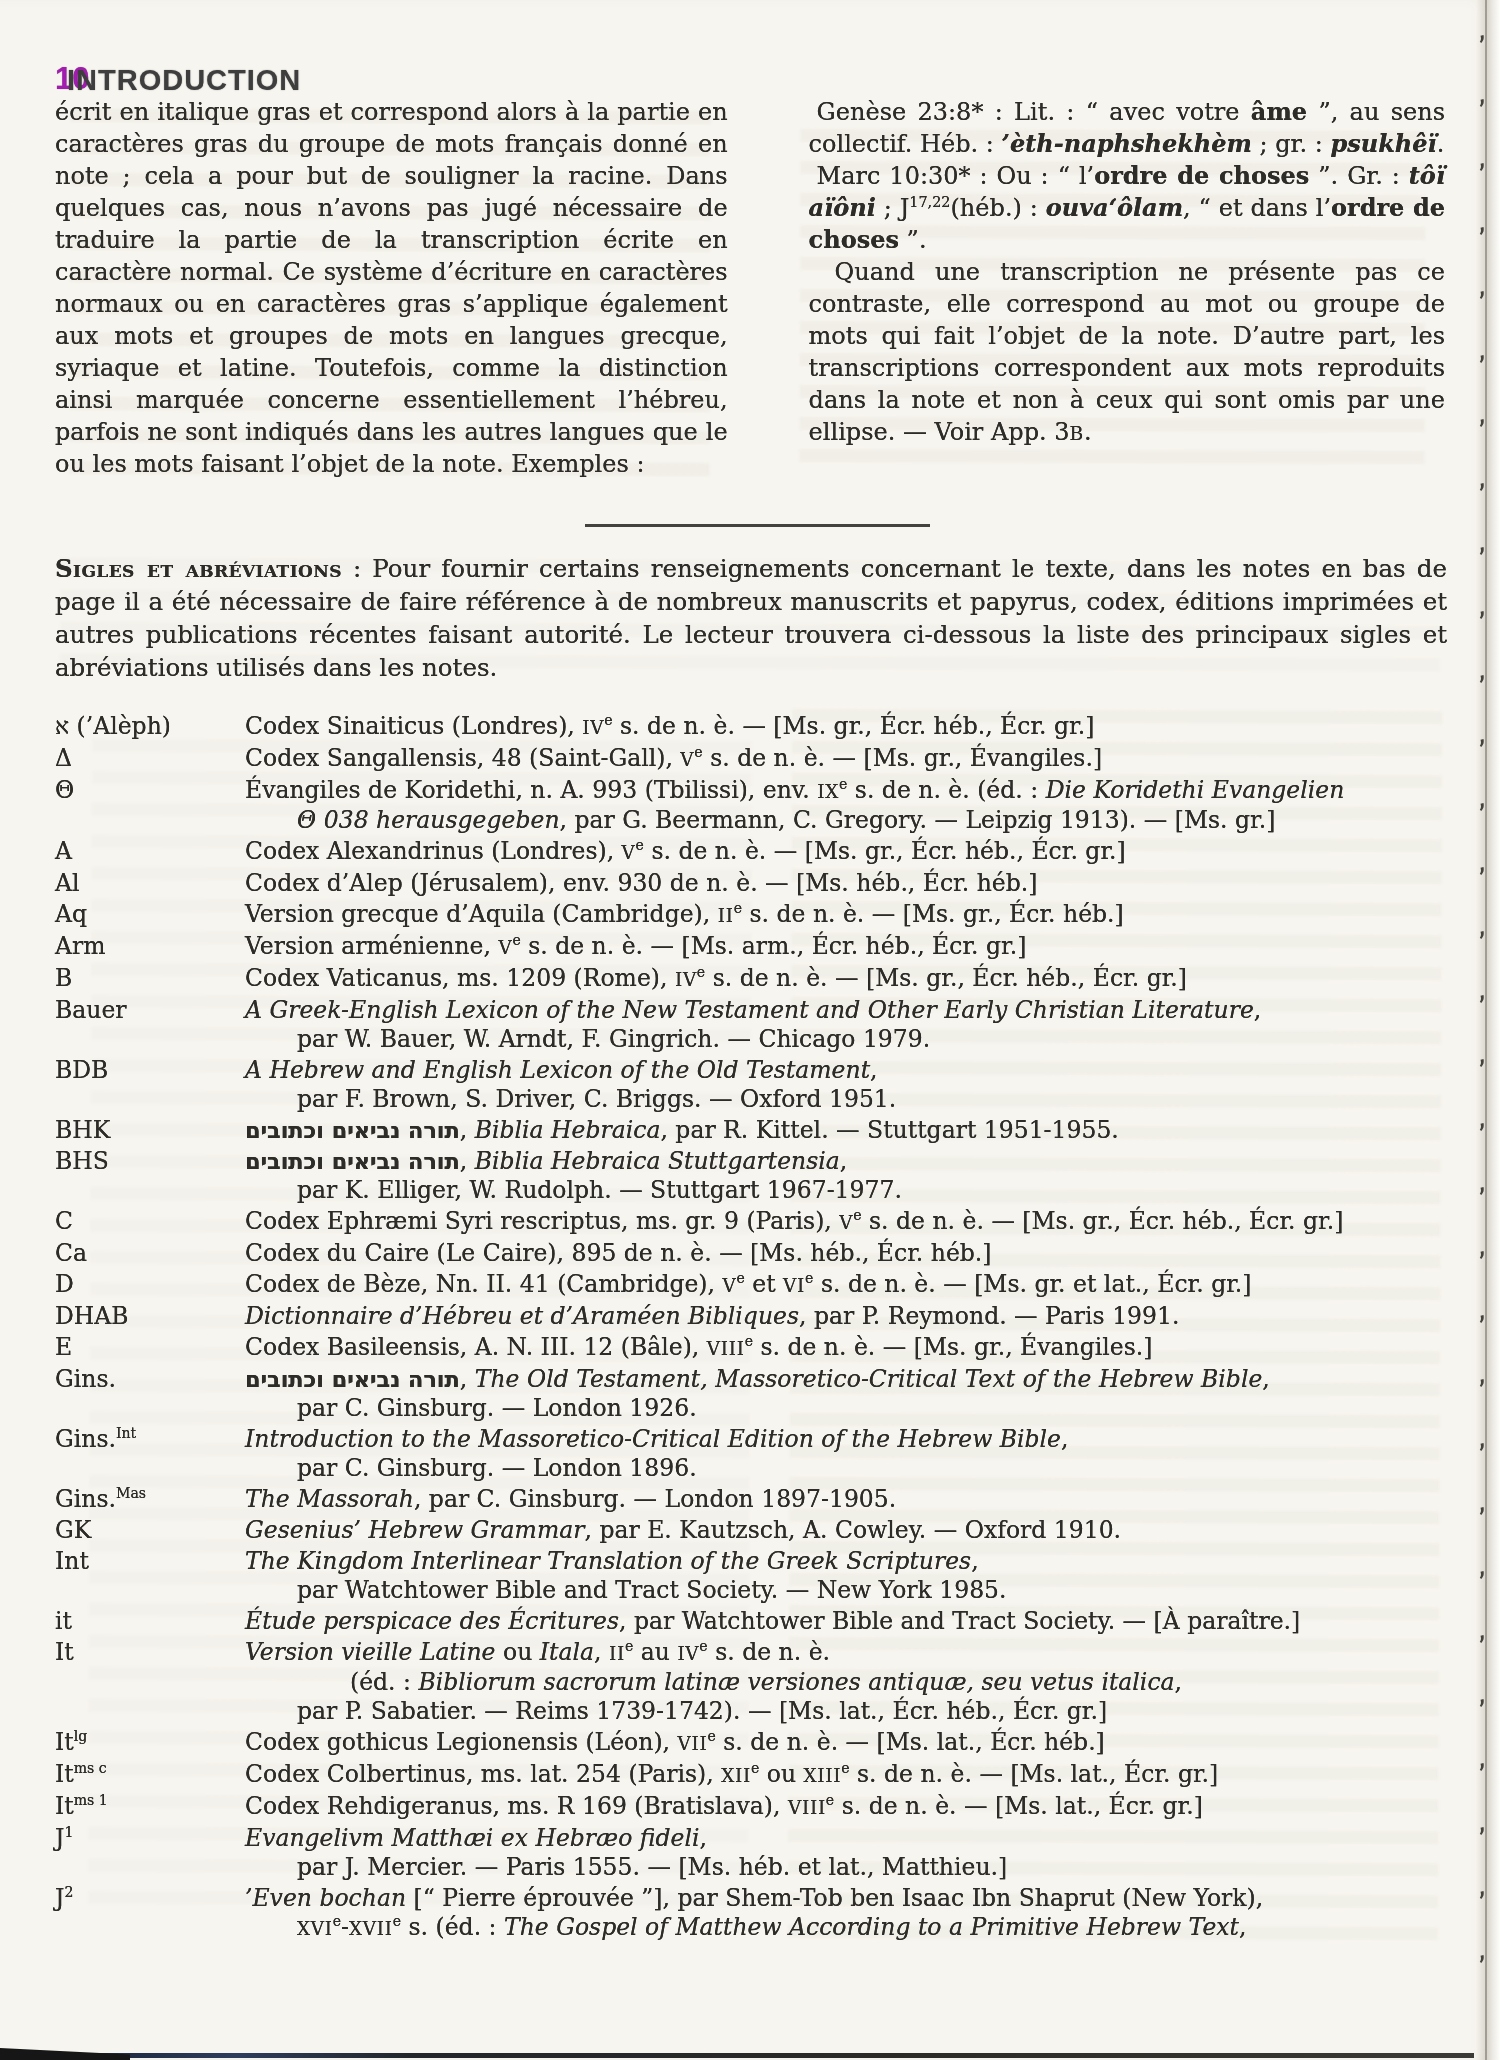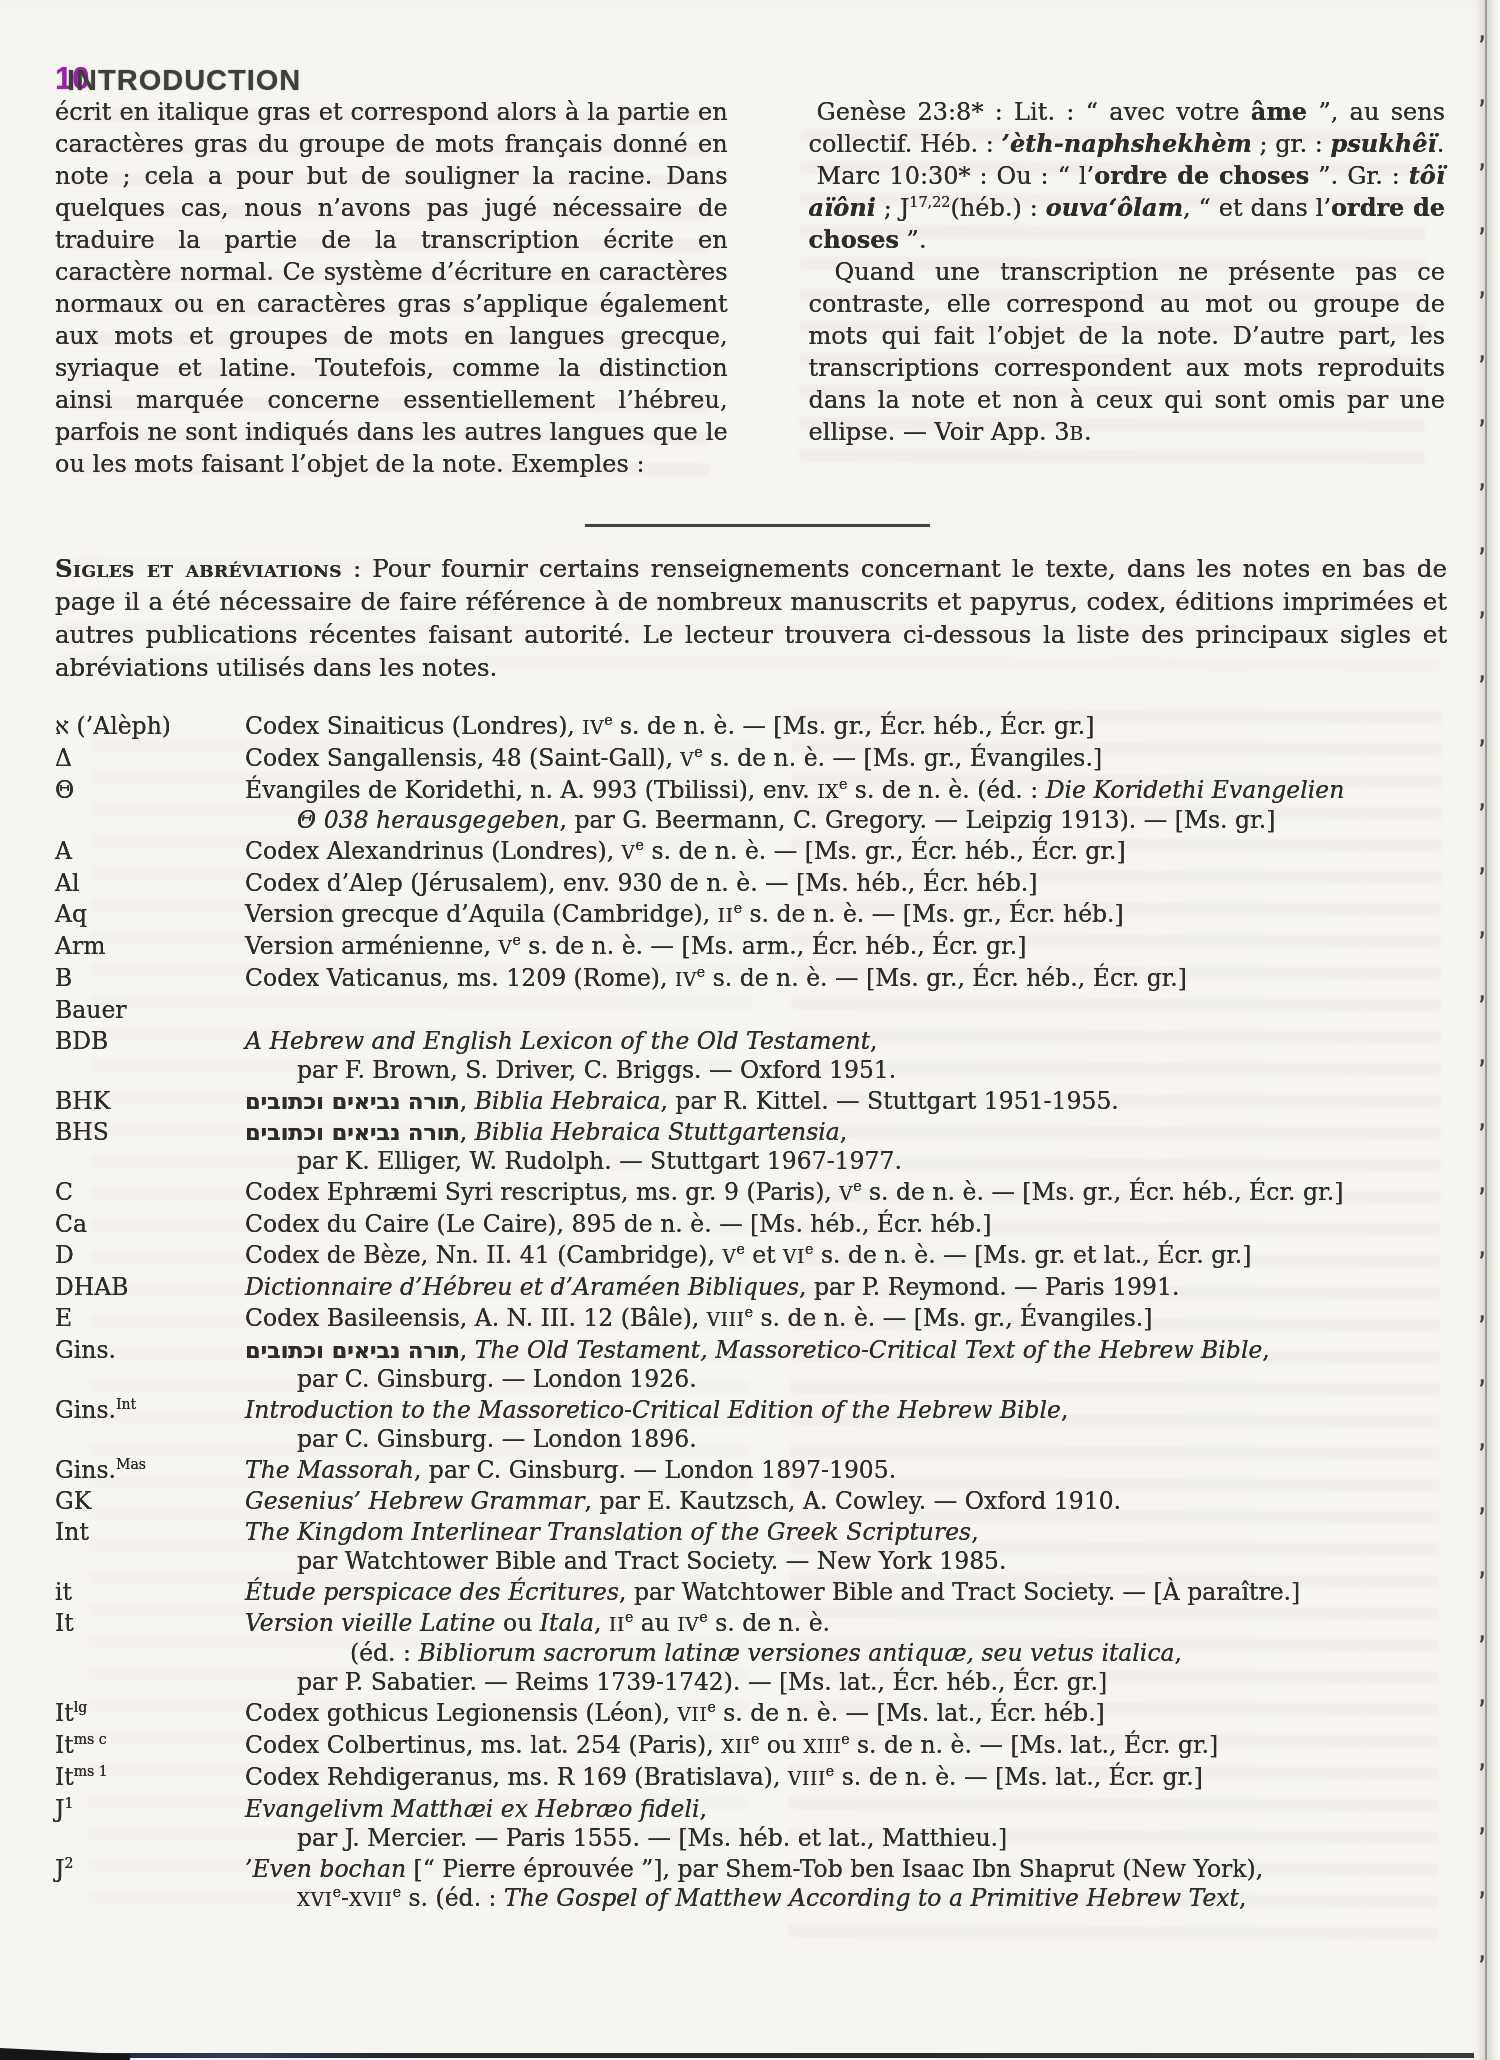--- a/index.html
+++ b/index.html
@@ -211,20 +211,24 @@
 
   <div class="entry">
     <div class="sig">B</div>
     <div class="def">
             <div class="line ind0">Codex Vaticanus, ms. 1209 (Rome), <rn>IV</rn><sup>e</sup> s. de n. è. — [Ms. gr., Écr. héb., Écr. gr.]</div>
           </div>
   </div>
 
   <div class="entry">
     <div class="sig">Bauer</div>
+    <div class="def">
+            <div class="line ind0"><i>A Greek-English Lexicon of the New Testament and Other Early Christian Literature</i>,</div>
+            <div class="line ind1">par W. Bauer, W. Arndt, F. Gingrich. — Chicago 1979.</div>
+          </div>
   </div>
 
   <div class="entry">
     <div class="sig">BDB</div>
     <div class="def">
             <div class="line ind0"><i>A Hebrew and English Lexicon of the Old Testament</i>,</div>
             <div class="line ind1">par F. Brown, S. Driver, C. Briggs. — Oxford 1951.</div>
           </div>
   </div>
 

